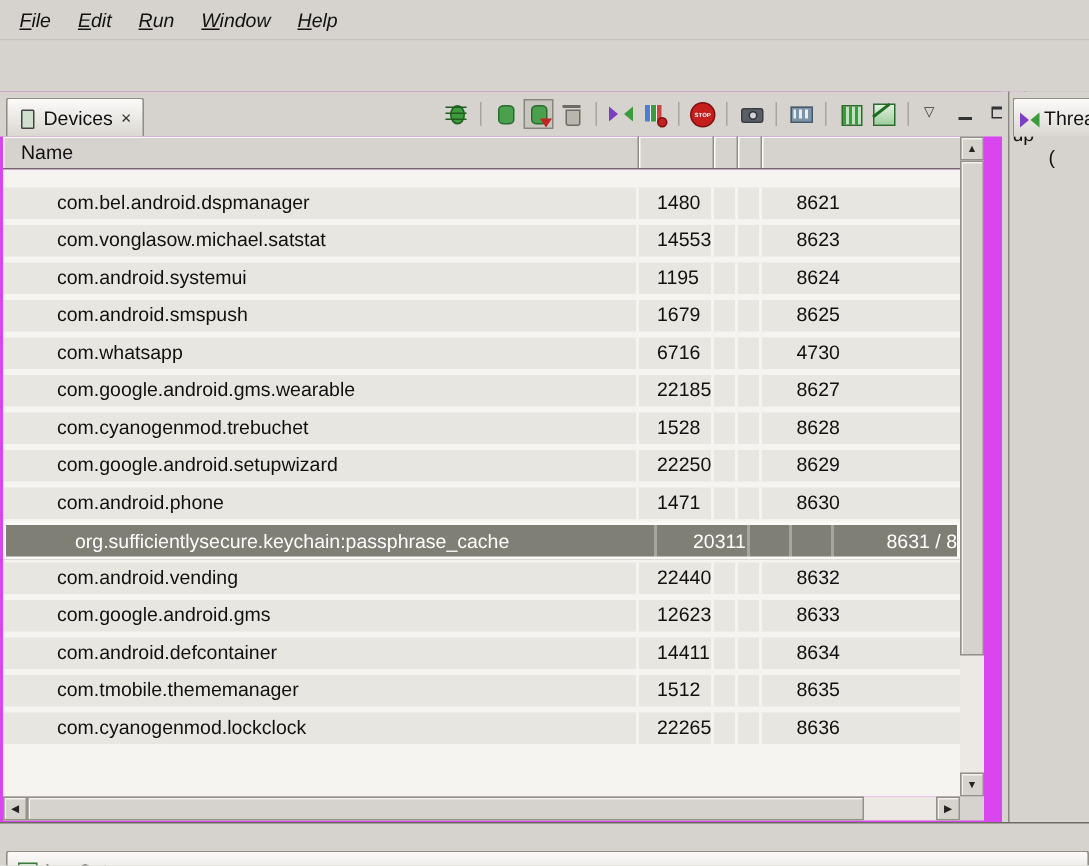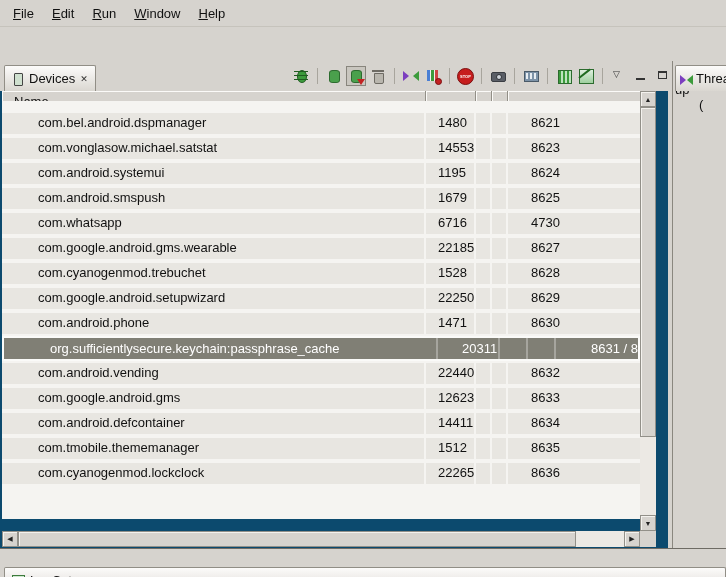--- a/index.html
+++ b/index.html
@@ -4,27 +4,27 @@
 <style>
   html,body{margin:0;padding:0;}
   body{
     width:726px;height:577px;position:relative;overflow:hidden;
     background:#d6d3ce;color:#111;
     font-family:"Liberation Sans",sans-serif;font-size:13px;
   }
   
   .menubar{height:26px;display:flex;align-items:center;padding-left:4px;
     background:#d6d3ce;border-bottom:1px solid #c6c3bc;}
-  .menu-item{padding:4px 9px;cursor:default;}
+  .menu-item{padding:4px 9px;cursor:default;font-style:italic;}
   .mnemonic{text-decoration:underline;}
   
   .toolbar-empty{height:34px;background:#d6d3ce;border-bottom:1px solid #9c9992;}
   
   #devices-panel{position:absolute;left:0;top:61px;width:684px;height:487px;
-    background:#0c4a6e;border-right:4px solid #701a75;box-sizing:border-box;}
+    background:#d946ef;border-right:1px solid #701a75;box-sizing:border-box;}
   .view-header{position:absolute;left:0;top:0;right:0;height:30px;
     display:flex;align-items:flex-end;background:#d6d3ce;}
   .tab{display:flex;align-items:center;gap:4px;height:26px;box-sizing:border-box;
     margin-left:4px;padding:3px 6px;border:1px solid #918e86;border-bottom:none;
     background:linear-gradient(#fcfbfa,#dad7d1);border-radius:2px 2px 0 0;white-space:nowrap;}
   .closeb{font-size:9px;color:#333;padding:0 1px;line-height:10px;}
   .view-toolbar{margin-left:auto;display:flex;align-items:center;gap:4px;
     padding:0 8px 6px 0;}
   .tsep{width:1px;height:16px;background:#a8a59d;display:inline-block;margin:0 3px;}
   .tbtn{width:18px;height:18px;display:inline-block;position:relative;cursor:default;}
@@ -79,21 +79,21 @@
     background:repeating-linear-gradient(180deg,#3c7a3c 0 1px,transparent 1px 3px);}
   .thricon{width:15px;height:15px;display:inline-block;position:relative;}
   
   .table-header{position:absolute;left:2px;top:30px;width:638px;height:22px;display:flex;
     border-bottom:1px solid #6e6b64;box-sizing:border-box;}
   .th{box-sizing:border-box;height:21px;line-height:21px;background:#d6d3ce;
     border-right:1px solid #928f87;box-shadow:inset 0 1px 0 #fbfaf8, inset 1px 0 0 #fbfaf8;
     padding-left:12px;white-space:nowrap;overflow:hidden;}
   .w-name{width:424px;} .w-pid{width:50px;} .w-e1{width:16px;} .w-e2{width:16px;}
   .w-port{flex:1;border-right:none;}
-  .rows{position:absolute;left:2px;top:40px;width:638px;height:418px;
+  .rows{position:absolute;left:2px;top:52px;width:638px;height:418px;
     background:#f5f4f1;padding-top:10px;box-sizing:border-box;overflow:hidden;}
   .row{display:flex;height:25px;box-sizing:border-box;}
   .cell{box-sizing:border-box;height:21px;margin-top:2px;line-height:20px;background:#e8e6e1;
     border-right:2px solid #f5f4f1;white-space:nowrap;overflow:hidden;}
   .c-name{width:424px;padding-left:36px;}
   .c-pid{width:50px;padding-left:12px;}
   .c-e1{width:16px;} .c-e2{width:16px;}
   .c-port{flex:1;padding-left:23px;border-right:none;}
   .row.sel{background:#807f75;outline:2px solid #fafaf8;outline-offset:-2px;}
   .row.sel .cell{background:transparent;color:#fff;border-right-color:rgba(255,255,255,.3);

